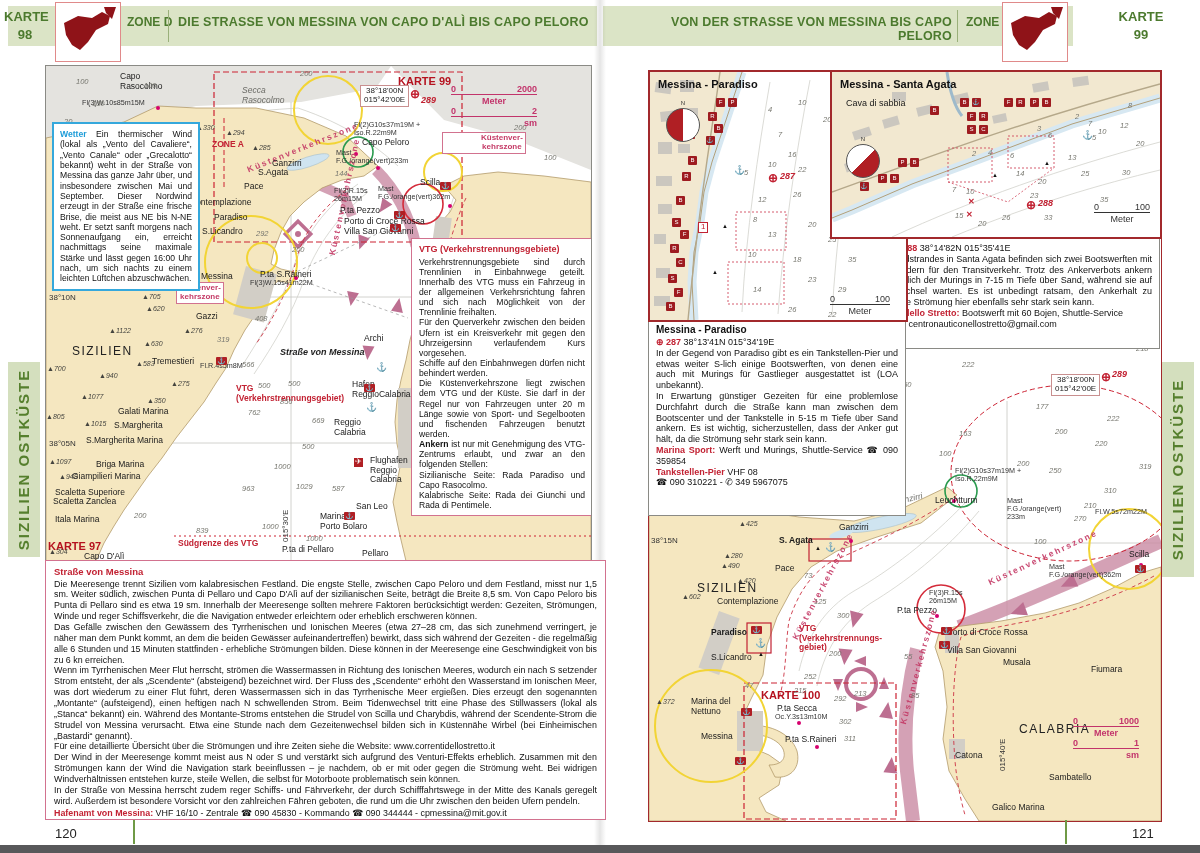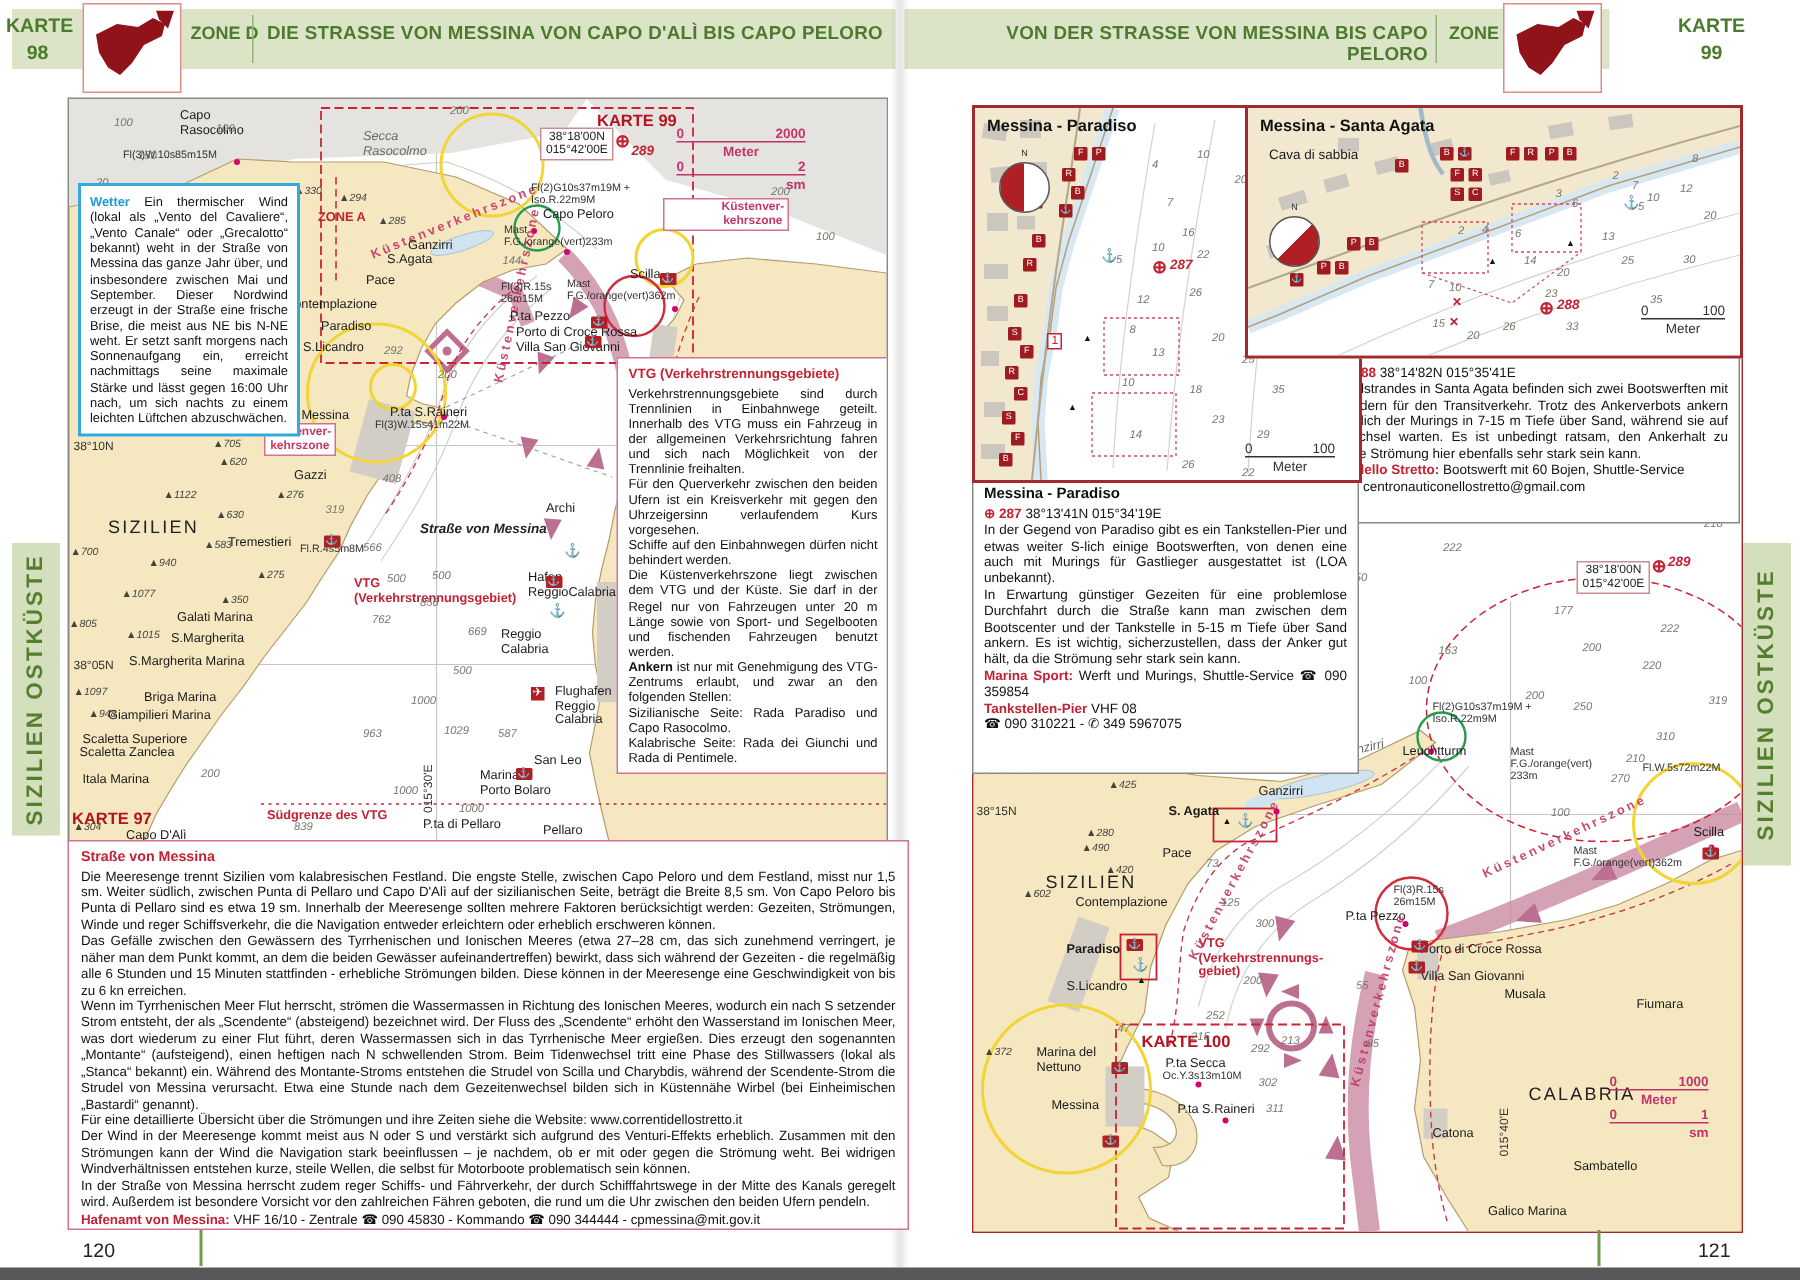--- a/index.html
+++ b/index.html
@@ -314,21 +314,21 @@
     <span class="lbl depth" style="left: 212px; top: 316px;">500</span>
     <span class="lbl depth" style="left: 242px; top: 314px;">500</span>
     <span class="lbl depth" style="left: 234px; top: 332px;">856</span>
     <span class="lbl depth" style="left: 202px; top: 343px;">762</span>
     <span class="lbl depth" style="left: 266px; top: 351px;">669</span>
     <span class="lbl depth" style="left: 256px; top: 377px;">500</span>
     <span class="lbl depth" style="left: 228px; top: 397px;">1000</span>
     <span class="lbl depth" style="left: 250px; top: 417px;">1029</span>
     <span class="lbl depth" style="left: 196px; top: 419px;">963</span>
     <span class="lbl depth" style="left: 286px; top: 419px;">587</span>
-    <span class="lbl depth" style="left: 150px; top: 481px;">839</span>
+    <span class="lbl depth" style="left: 150px; top: 461px;">839</span>
     <span class="lbl depth" style="left: 216px; top: 457px;">1000</span>
     <span class="lbl depth" style="left: 260px; top: 469px;">1000</span>
     <span class="lbl depth" style="left: 88px; top: 446px;">200</span>
     <span class="lbl height" style="left: 48px; top: 217px;">▲460</span>
     <span class="lbl height" style="left: 96px; top: 227px;">▲705</span>
     <span class="lbl height" style="left: 100px; top: 239px;">▲620</span>
     <span class="lbl height" style="left: 63px; top: 261px;">▲1122</span>
     <span class="lbl height" style="left: 138px; top: 261px;">▲276</span>
     <span class="lbl height" style="left: 98px; top: 274px;">▲630</span>
     <span class="lbl height" style="left: 90px; top: 294px;">▲583</span>

